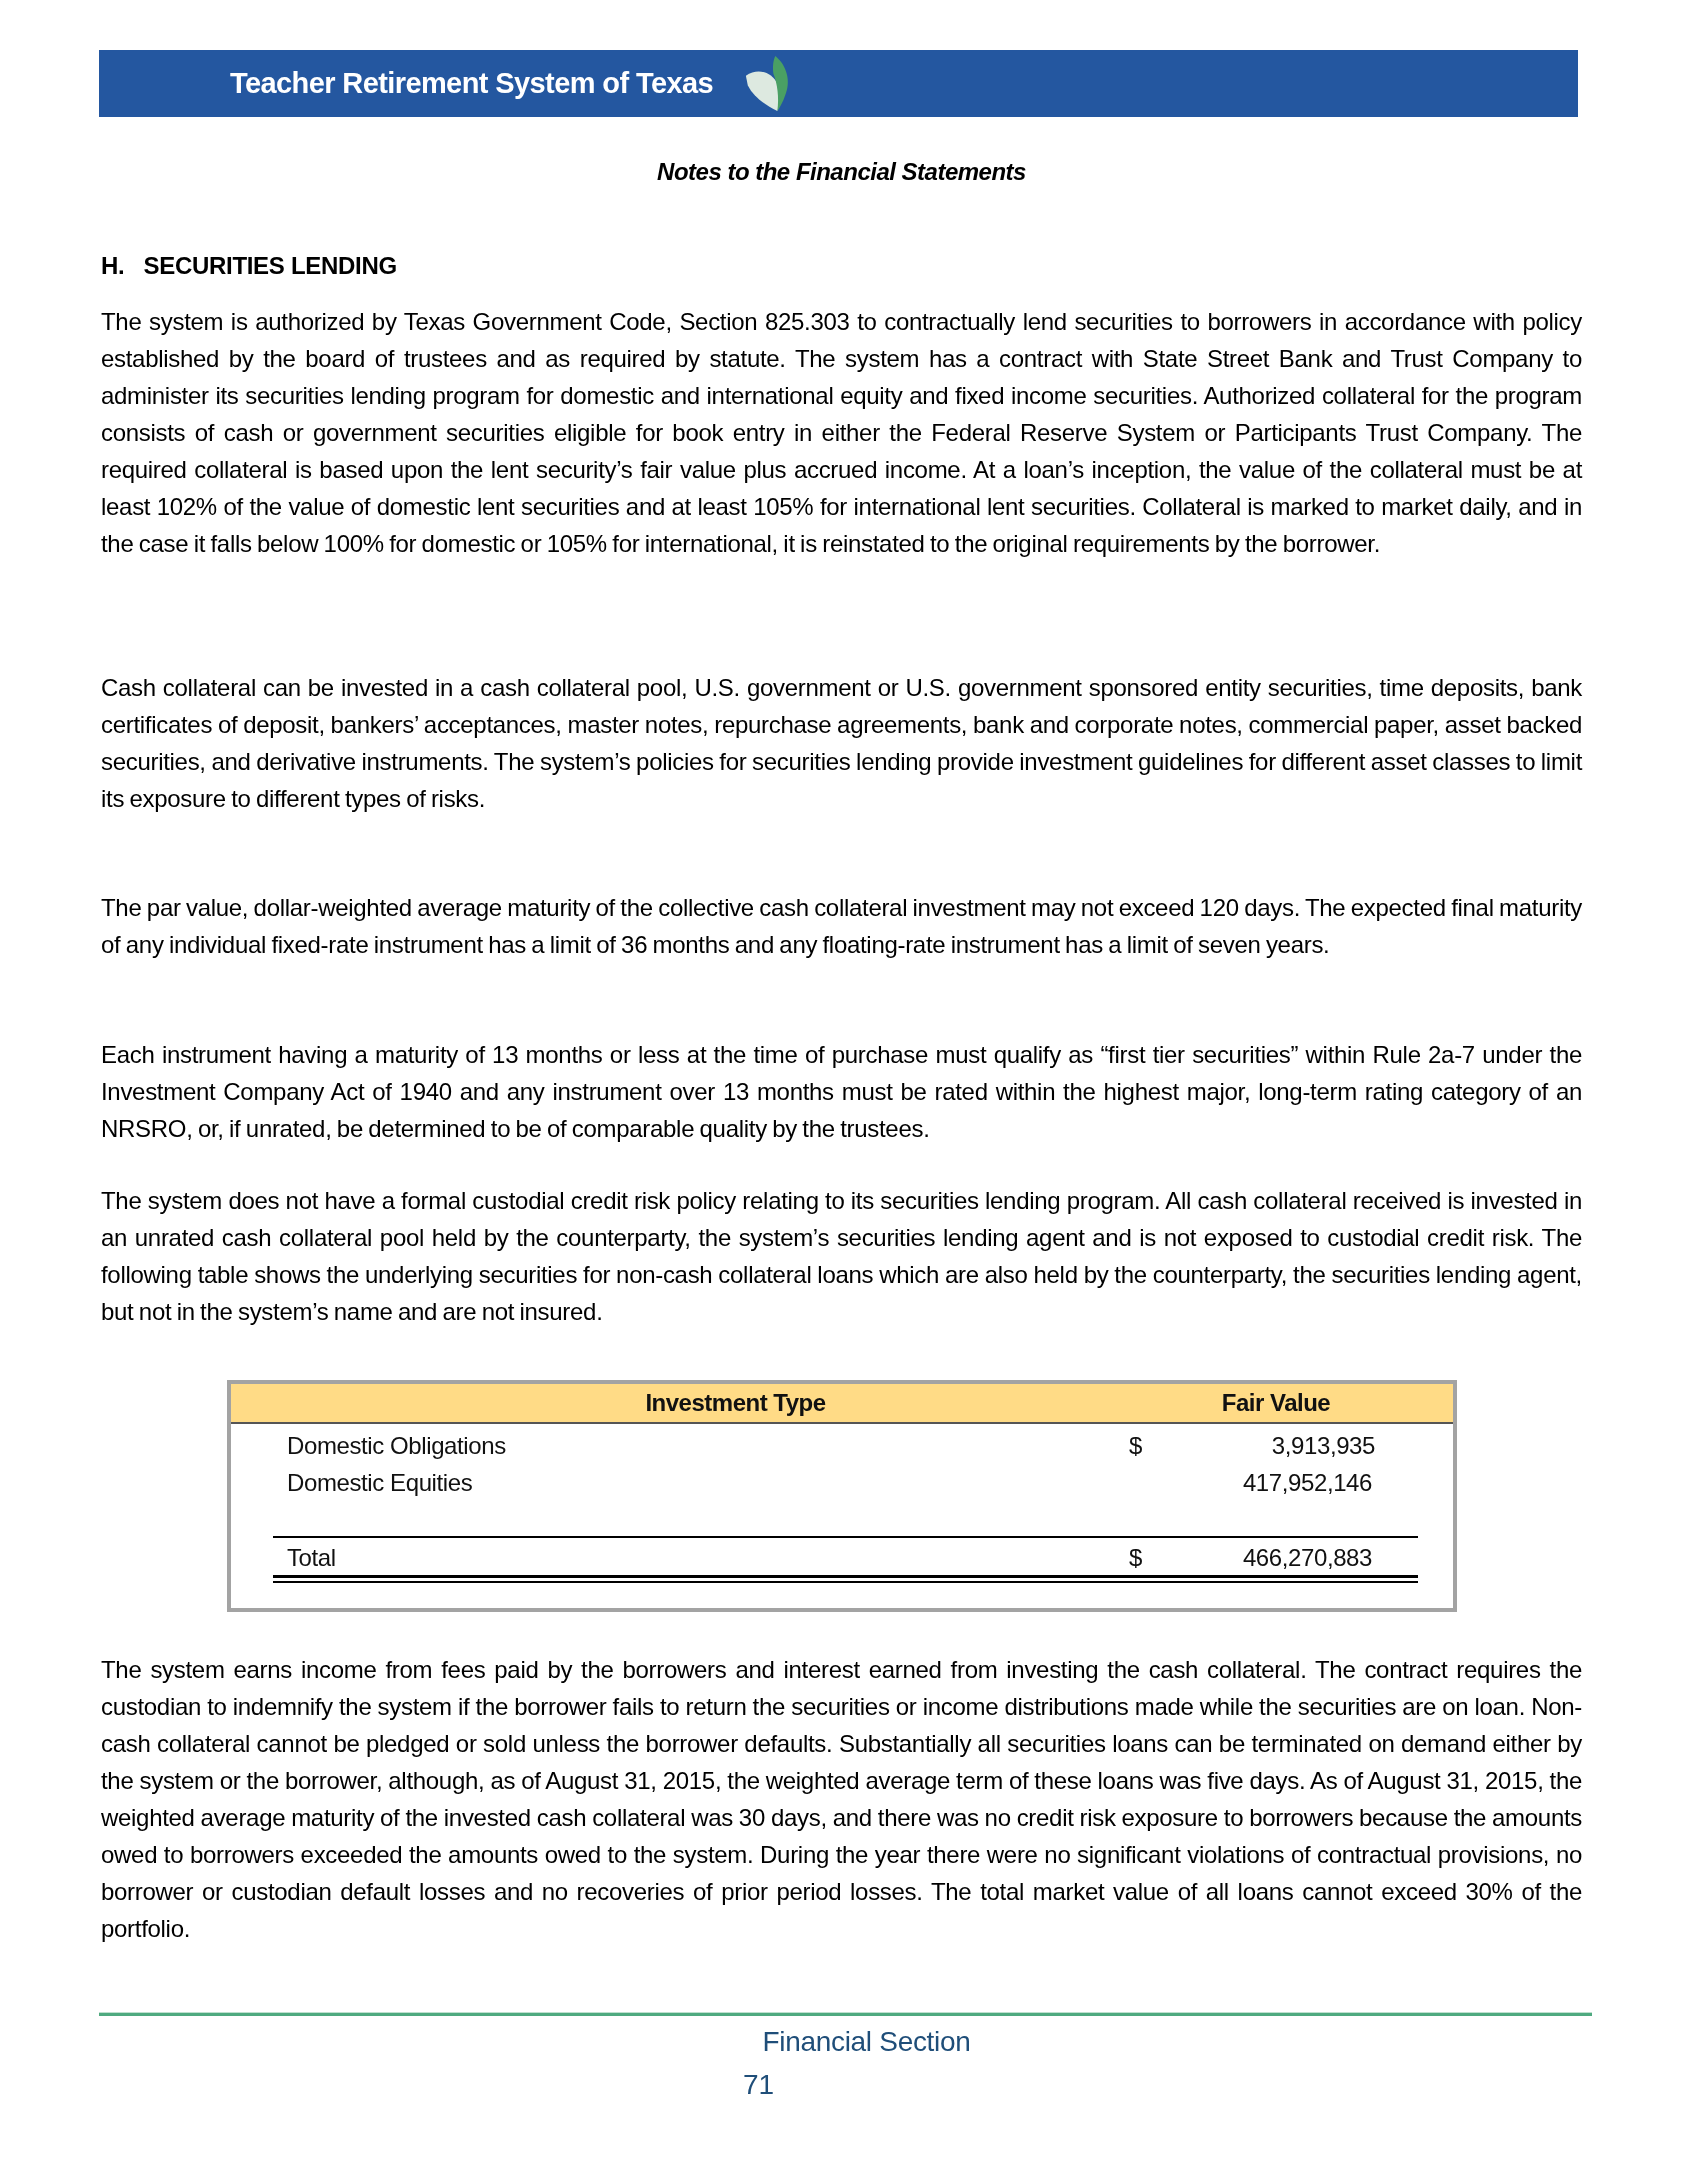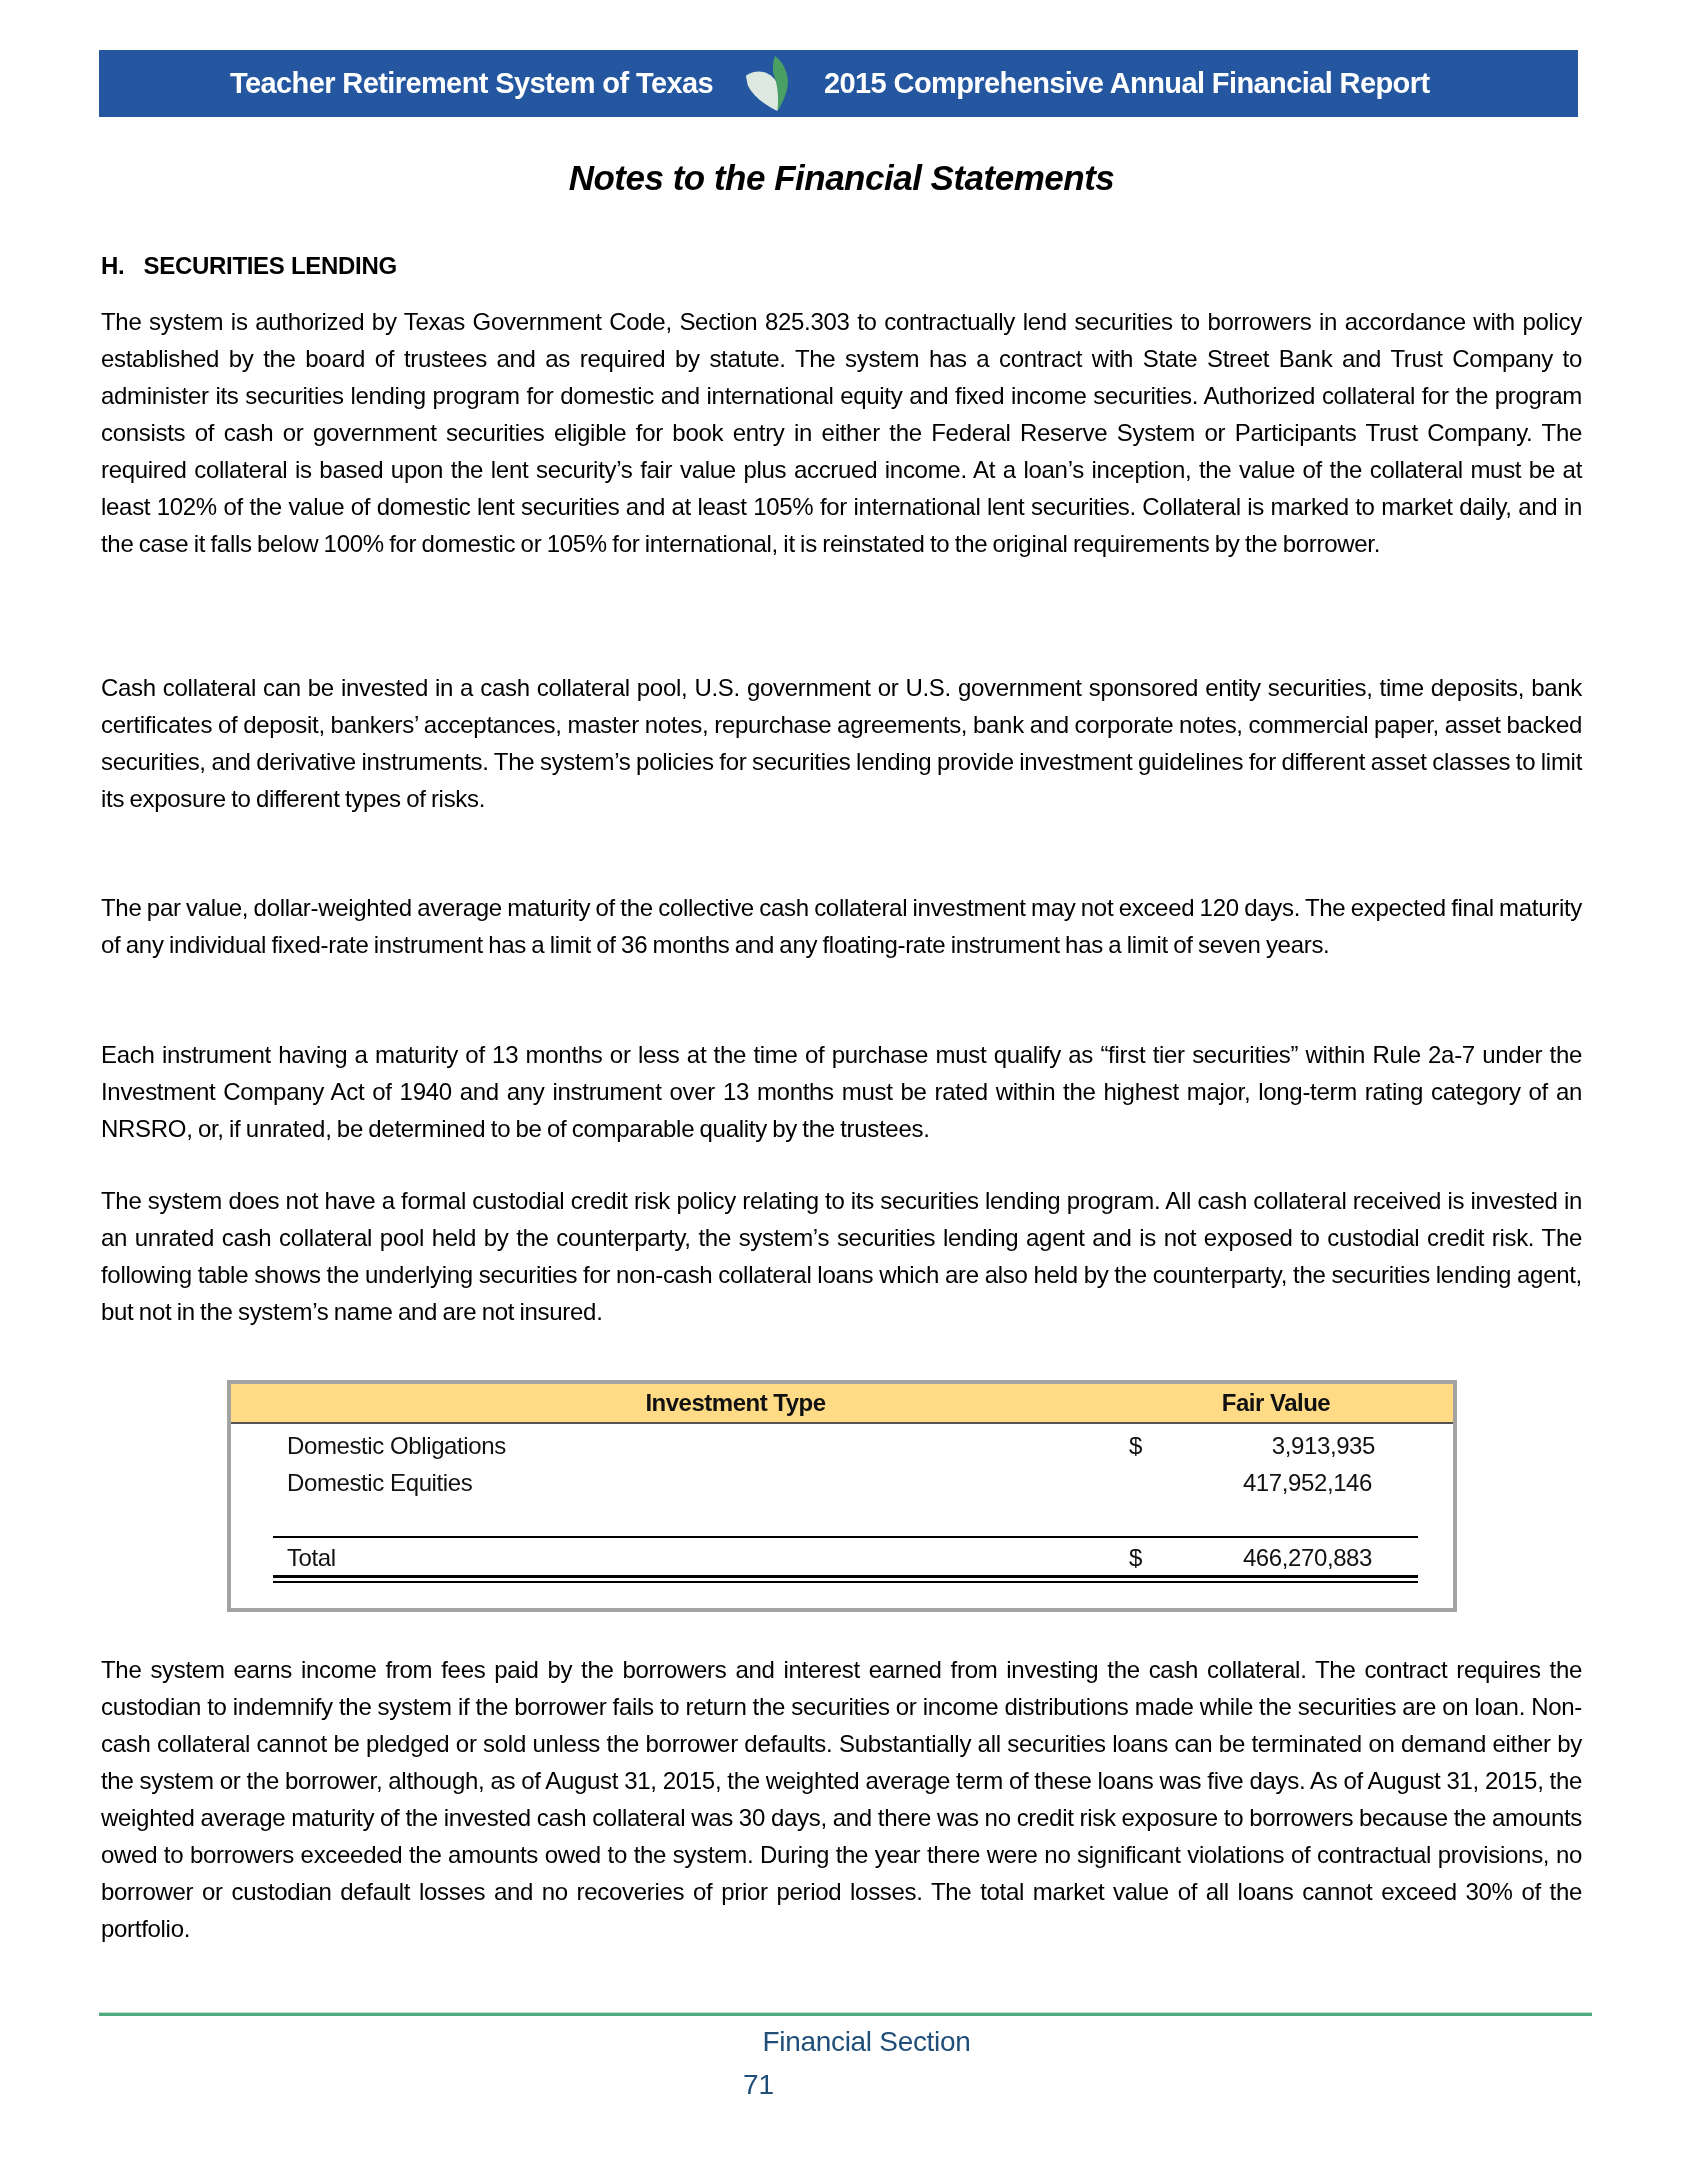--- a/index.html
+++ b/index.html
@@ -12,21 +12,21 @@
   .banner-left { position: absolute; left: 131px; top: 0; height: 67px; line-height: 67px;
                  color: #fff; font-weight: bold; font-size: 29px; letter-spacing: -0.6px;
                  white-space: nowrap; }
   .banner-right { position: absolute; left: 725px; top: 0; height: 67px; line-height: 67px;
                   color: #fff; font-weight: bold; font-size: 29px; letter-spacing: -0.6px;
                   white-space: nowrap; }
   .leaf-logo { position: absolute; left: 639px; top: 4px; width: 59px; height: 59px; }
 
   
   .page-title { position: absolute; left: 0; width: 1683px; top: 158px; text-align: center;
-                font-size: 35px; font-weight: bold; font-style: italic; color: #000;
+                font-size: 24px; font-weight: bold; font-style: italic; color: #000;
                 letter-spacing: -0.5px; }
 
   .section-heading { position: absolute; left: 101px; top: 252px; font-size: 24px;
                      font-weight: bold; color: #000; white-space: pre; letter-spacing: -0.3px; }
 
   .para { position: absolute; left: 101px; width: 1481px; font-size: 24px; line-height: 37px;
           text-align: justify; color: #000; letter-spacing: -0.3px; word-spacing: -1px; }
 
   
   .tbl { position: absolute; left: 227px; top: 1380px; width: 1230px; height: 232px;
@@ -57,21 +57,20 @@
 </style>
 </head>
 <body>
 
 <div class="banner">
   <span class="banner-left">Teacher Retirement System of Texas</span>
   <svg class="leaf-logo" viewBox="0 0 60 60">
     <path d="M8 22 C20 14 34 18 40 30 C44 40 44 50 40 58 C28 52 16 44 10 32 Z" fill="#DDE9E0"></path>
     <path d="M38 2 C50 12 54 28 48 42 C46 48 43 54 40 58 C42 44 40 30 36 20 C35 12 36 6 38 2 Z" fill="#4AA064"></path>
   </svg>
-  <span class="banner-right">2015 Comprehensive Annual Financial Report</span>
 </div>
 
 <div class="page-title">Notes to the Financial Statements</div>
 
 <div class="section-heading">H.   SECURITIES LENDING</div>
 
 <p class="para" style="top:303px;margin:0;">The system is authorized by Texas Government Code, Section 825.303 to contractually lend securities to borrowers in accordance with policy established by the board of trustees and as required by statute. The system has a contract with State Street Bank and Trust Company to administer its securities lending program for domestic and international equity and fixed income securities. Authorized collateral for the program consists of cash or government securities eligible for book entry in either the Federal Reserve System or Participants Trust Company. The required collateral is based upon the lent security’s fair value plus accrued income. At a loan’s inception, the value of the collateral must be at least 102% of the value of domestic lent securities and at least 105% for international lent securities. Collateral is marked to market daily, and in the case it falls below 100% for domestic or 105% for international, it is reinstated to the original requirements by the borrower.</p>
 <p class="para" style="top:669px;margin:0;">Cash collateral can be invested in a cash collateral pool, U.S. government or U.S. government sponsored entity securities, time deposits, bank certificates of deposit, bankers’ acceptances, master notes, repurchase agreements, bank and corporate notes, commercial paper, asset backed securities, and derivative instruments. The system’s policies for securities lending provide investment guidelines for different asset classes to limit its exposure to different types of risks.</p>
 <p class="para" style="top:889px;margin:0;">The par value, dollar-weighted average maturity of the collective cash collateral investment may not exceed 120 days. The expected final maturity of any individual fixed-rate instrument has a limit of 36 months and any floating-rate instrument has a limit of seven years.</p>
 <p class="para" style="top:1036px;margin:0;">Each instrument having a maturity of 13 months or less at the time of purchase must qualify as “first tier securities” within Rule 2a-7 under the Investment Company Act of 1940 and any instrument over 13 months must be rated within the highest major, long-term rating category of an NRSRO, or, if unrated, be determined to be of comparable quality by the trustees.</p>

